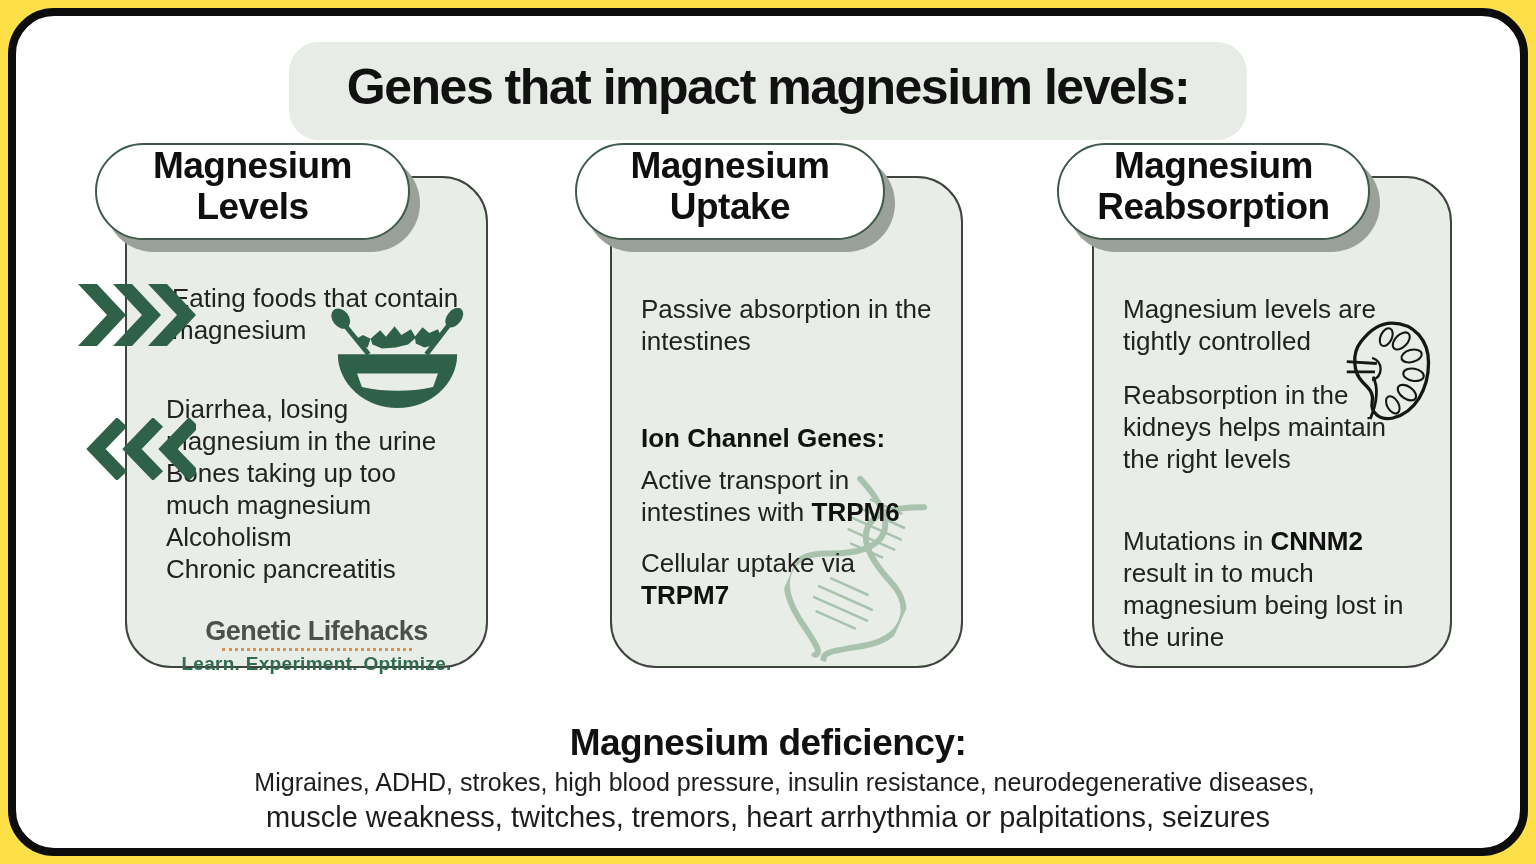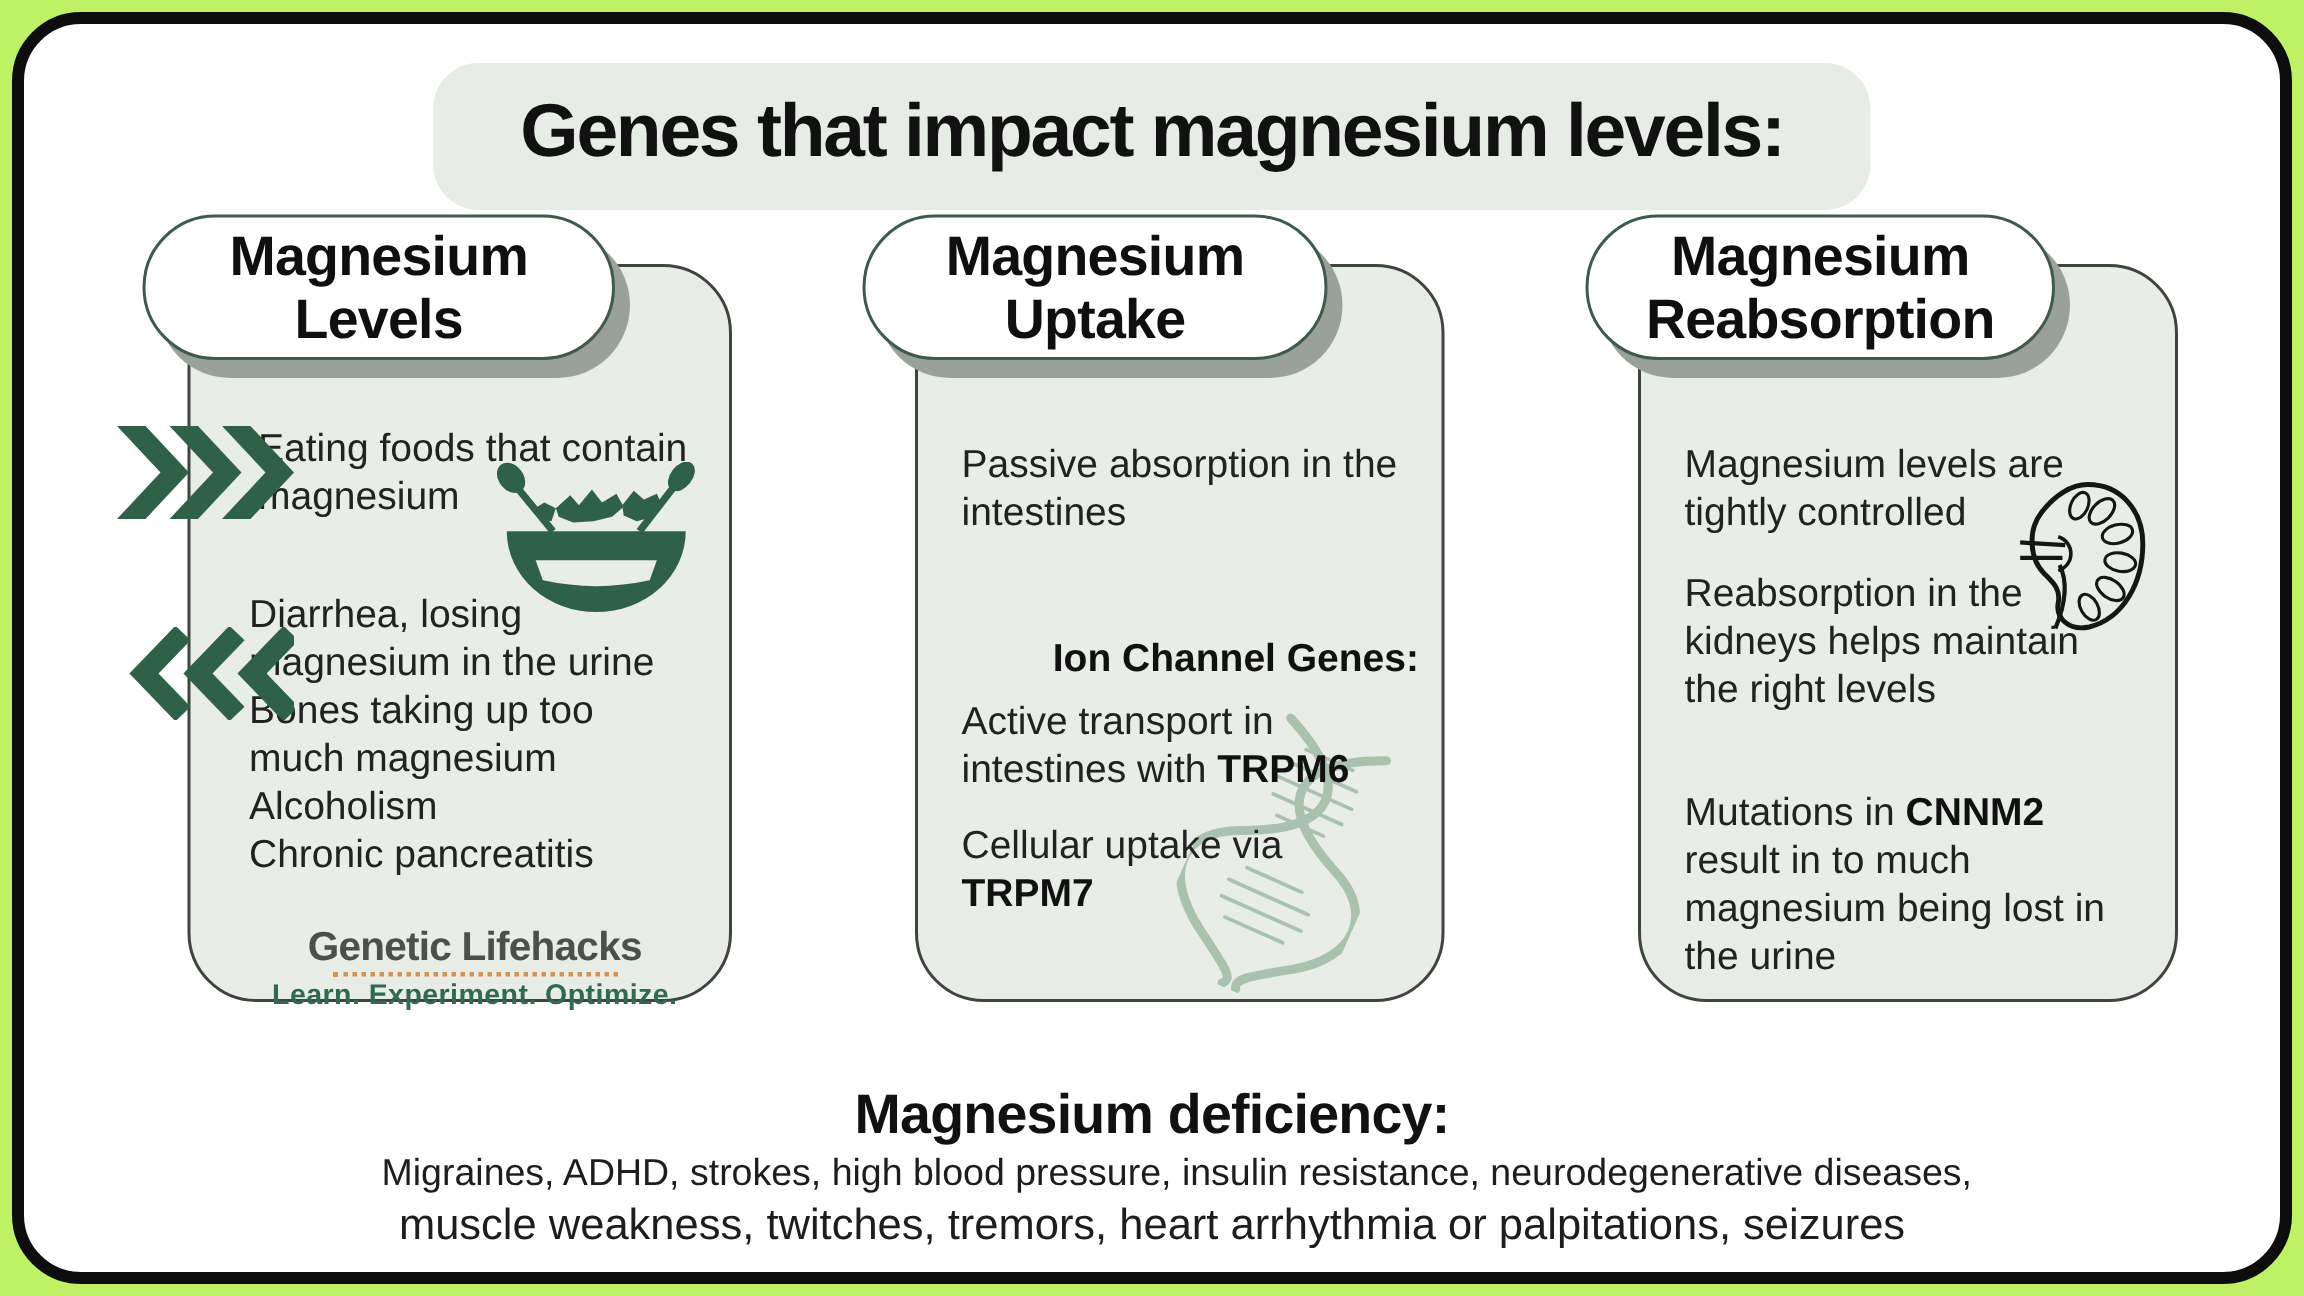--- a/index.html
+++ b/index.html
@@ -1,17 +1,17 @@
 <!DOCTYPE html>
 <html><head>
 <meta charset="utf-8">
 <style>
   html,body{margin:0;padding:0;background:#ffffff;}
   #canvas{
-    position:relative;width:1536px;height:864px;background:#bef264;
+    position:relative;width:1536px;height:864px;background:#fde047;
     font-family:"Liberation Sans",sans-serif;color:#1b1b1b;overflow:hidden;
   }
   .frame{
     position:absolute;left:8px;top:8px;right:8px;bottom:8px;
     border:8px solid #0d0d0d;border-radius:46px;background:#ffffff;
   }
   .title-band{
     position:absolute;top:42px;left:50%;transform:translateX(-50%);
     background:#e8ece7;border-radius:30px;padding:16px 58px 24px;
     white-space:nowrap;
@@ -20,30 +20,30 @@
     margin:0;font-size:50px;font-weight:800;letter-spacing:-1.5px;color:#111;
   }
   .card-body{
     position:absolute;top:176px;height:492px;background:#e9ede8;
     border:2px solid #3f443f;border-radius:46px;box-sizing:border-box;
   }
   .card-pill{
     position:absolute;top:143px;height:97px;background:#ffffff;
     border:2px solid #3e5a4a;border-radius:50px;box-sizing:border-box;
     box-shadow:10px 12px 0 #9aa19b;
-    display:flex;align-items:center;justify-content:center;text-align:center;
+    display:flex;justify-content:center;text-align:center;
     z-index:3;
   }
   .card-pill .pill-text{
     font-size:37px;font-weight:800;line-height:1.12;color:#0f0f0f;letter-spacing:-0.5px;
     padding:0 18px;
   }
   .body-text{font-size:26px;line-height:32px;color:#222;}
   .body-text b{color:#111;}
-  .subhead{font-size:26px;line-height:32px;font-weight:800;color:#111;text-align:right;}
+  .subhead{font-size:26px;line-height:32px;font-weight:800;color:#111;}
   .abs{position:absolute;}
   .logo-block{position:absolute;left:135px;top:616px;width:363px;text-align:center;}
   .logo-name{font-size:27px;font-weight:800;color:#4b504d;letter-spacing:-0.5px;}
   .logo-divider{width:190px;margin:1px auto 2px;border-top:3px dotted #d8914e;}
   .logo-tagline{font-size:19px;font-weight:700;color:#2f6a51;letter-spacing:0.3px;}
   .footer-heading{position:absolute;left:0;right:0;top:722px;text-align:center;
     font-size:37px;font-weight:800;color:#111;letter-spacing:-0.5px;}
   .footer-line1{position:absolute;left:0;right:0;top:768px;text-align:center;
     font-size:25px;color:#1d1d1d;padding-left:33px;}
   .footer-line2{position:absolute;left:0;right:0;top:801px;text-align:center;

